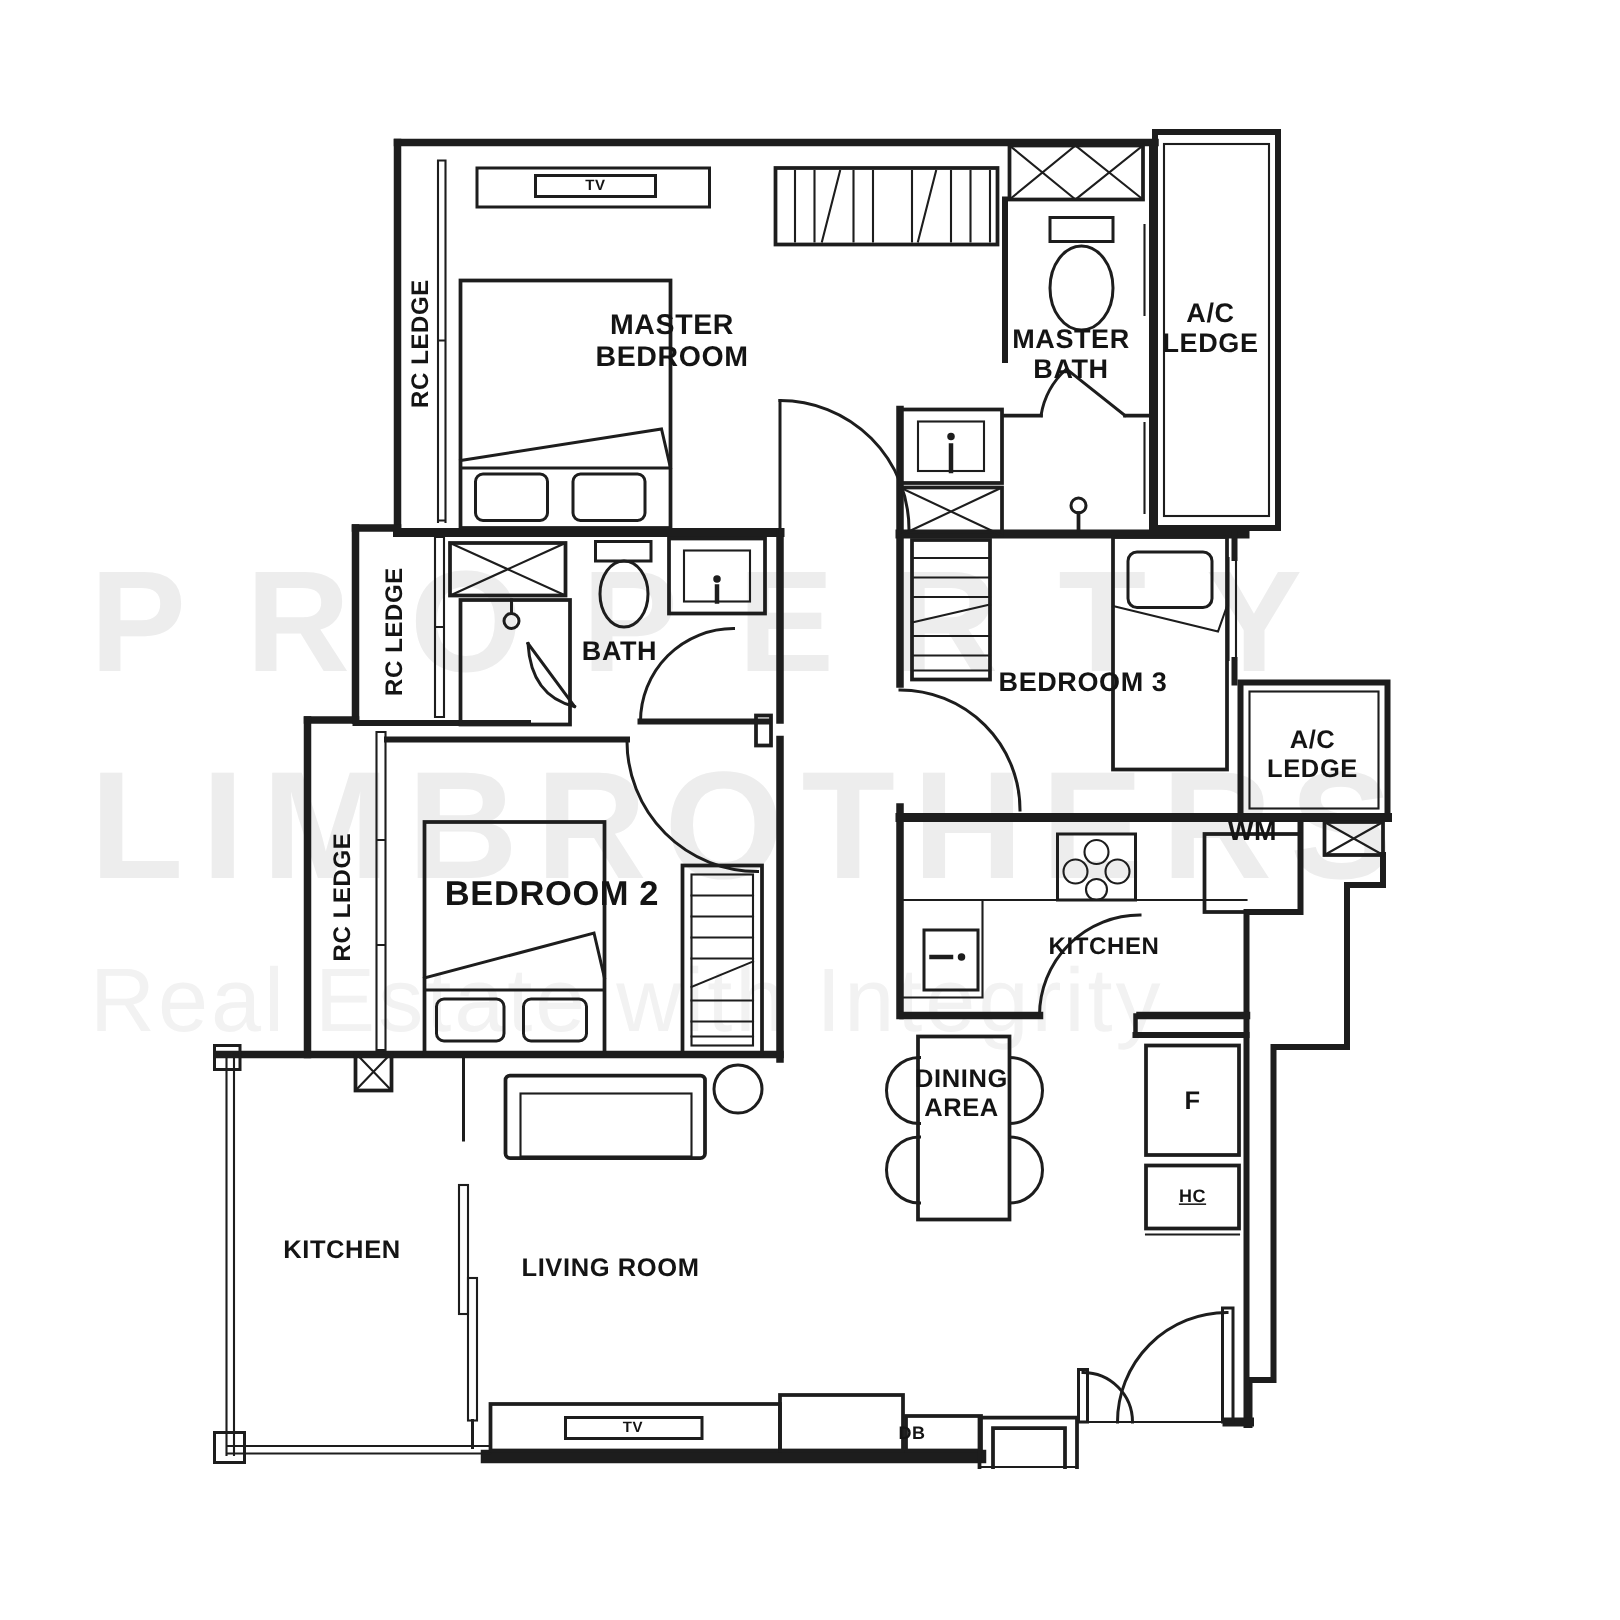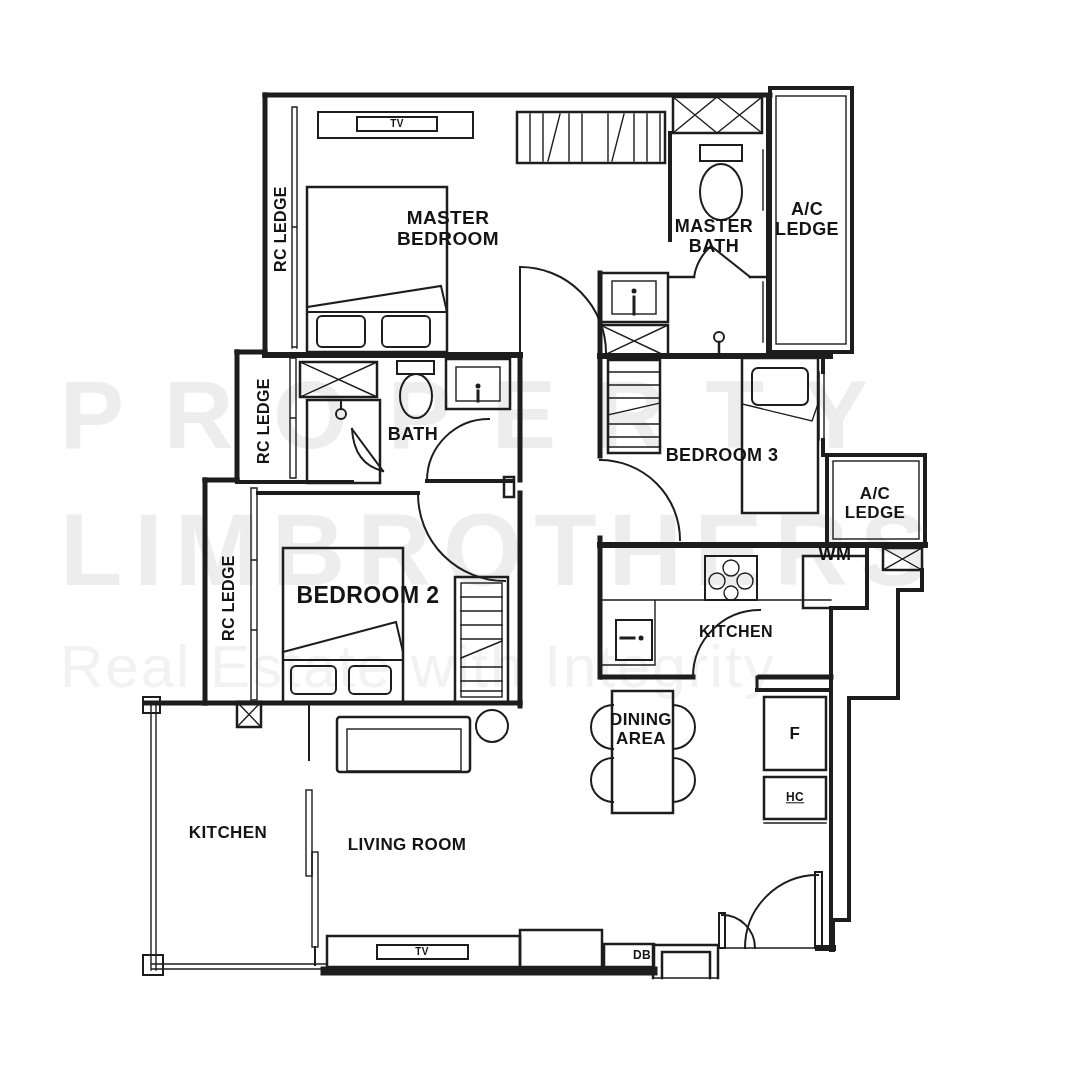--- a/index.html
+++ b/index.html
@@ -301,14 +301,14 @@
   <div class="lbl" style="left:641px;top:729px;font-size:17px;">
     <span>DINING</span>
     <span>AREA</span>
   </div>
   <div class="lbl" style="left:795px;top:734px;font-size:17px;">F</div>
   <div class="lbl" style="left:795px;top:798px;font-size:12px;text-decoration:underline;">HC</div>
   <div class="lbl" style="left:228px;top:833px;font-size:17px;">KITCHEN</div>
   <div class="lbl" style="left:407px;top:845px;font-size:17px;">LIVING ROOM</div>
   <div class="lbl" style="left:397px;top:124px;font-size:10px;">TV</div>
   <div class="lbl" style="left:422px;top:952px;font-size:10px;">TV</div>
-  <div class="lbl" style="left:642px;top:956px;font-size:12px;">DB</div>
+  <div class="lbl" style="left:608px;top:956px;font-size:12px;">DB</div>
 </div>
 
 </body></html>

